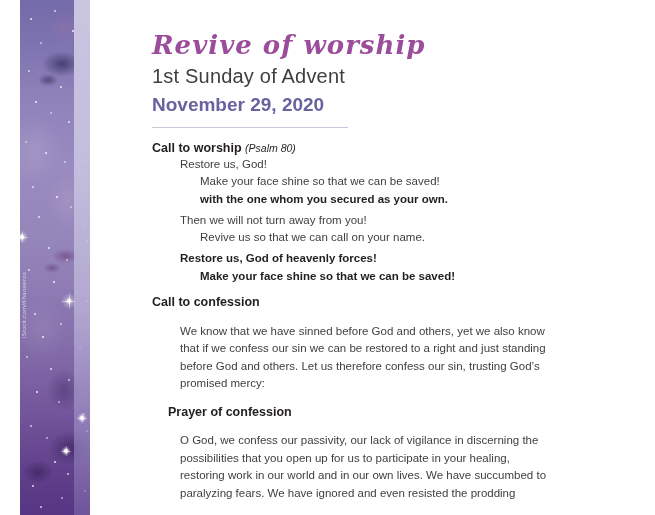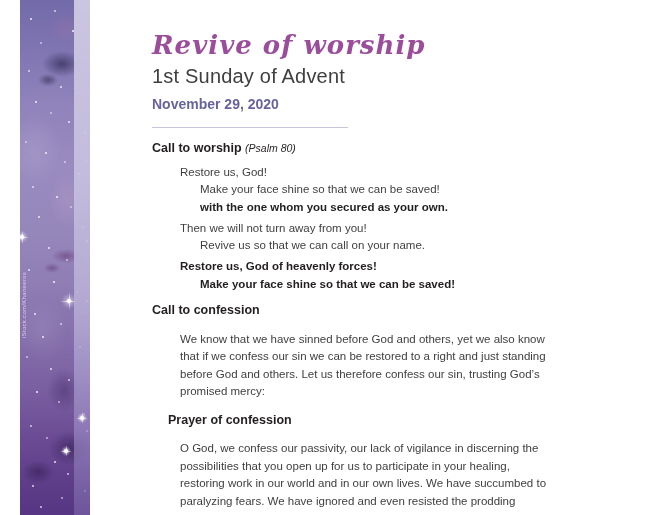--- a/index.html
+++ b/index.html
@@ -106,35 +106,35 @@
     letter-spacing:1px;
     color:#9b4d9b;
   }
   .subtitle {
     margin-top:5px;
     font-size:20px; line-height:22px; font-weight:400;
     color:#3f3e41; letter-spacing:.2px;
   }
   .date {
     margin-top:7px;
-    font-size:14px; line-height:21px; font-weight:700;
+    font-size:19px; line-height:21px; font-weight:700;
     color:#67639e;
   }
   .rule {
     margin-top:12px; width:196px;
     border:none; border-top:1.5px solid #c9c6da;
   }
   h4.sec-heading {
     font-size:12.5px; line-height:13.5px; font-weight:700; color:#231f20;
   }
   .sec-worship h4 { margin-top:14px; }
   .sec-confession h4 { margin-top:11px; }
   .sec-prayer h4 { margin-top:13px;padding-left:16px; }
   .heading-note { font-style:italic; font-weight:400; font-size:10.5px; color:#2c282a; }
-  .liturgy { margin-top:8px; padding-left:28px; }
+  .liturgy { padding-left:28px; }
   .lit-line { font-size:11.5px; line-height:17.5px; color:#3f3e41; }
   .lit-line.bold { font-weight:700; color:#231f20; }
   .lit-line.indent { padding-left:20px; }
   .lit-line.group-start { margin-top:3.5px; }
   .lit-line.group-start:first-child { margin-top:0; }
   .sec-par {
     margin-top:13px; margin-left:28px; width:374px;
     font-size:11.5px; line-height:17.5px; color:#3f3e41;
   }
 </style>

